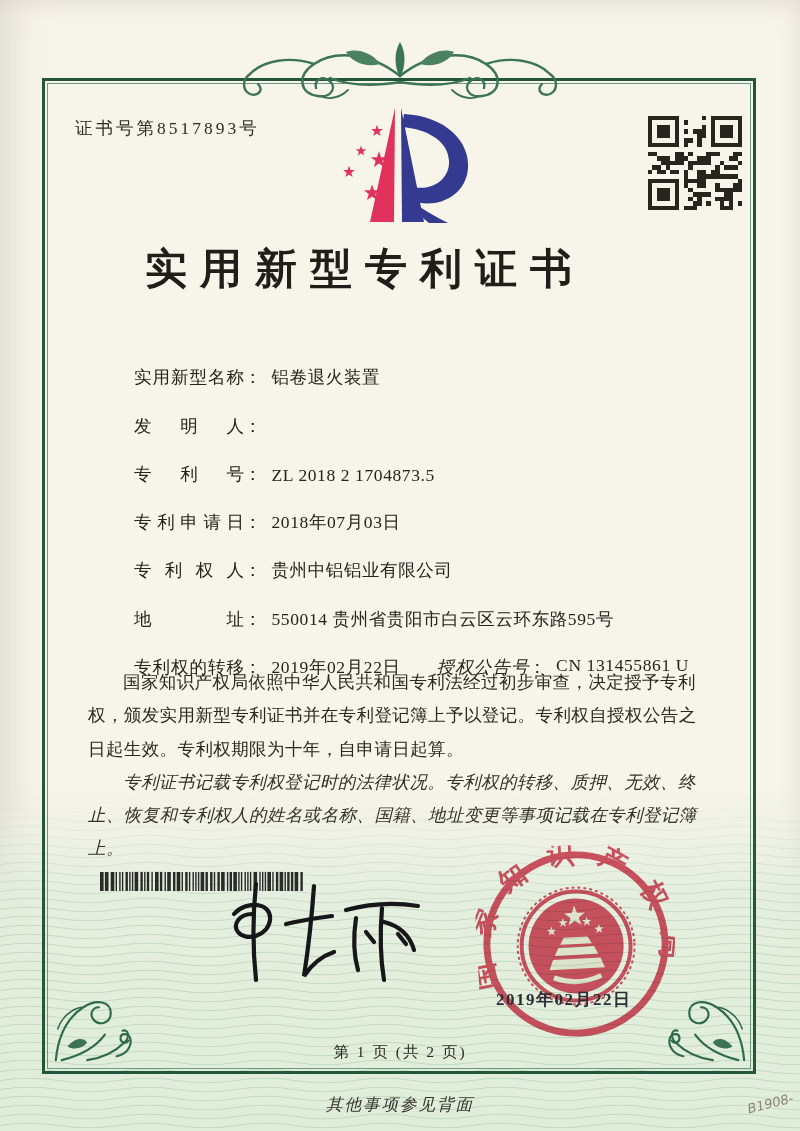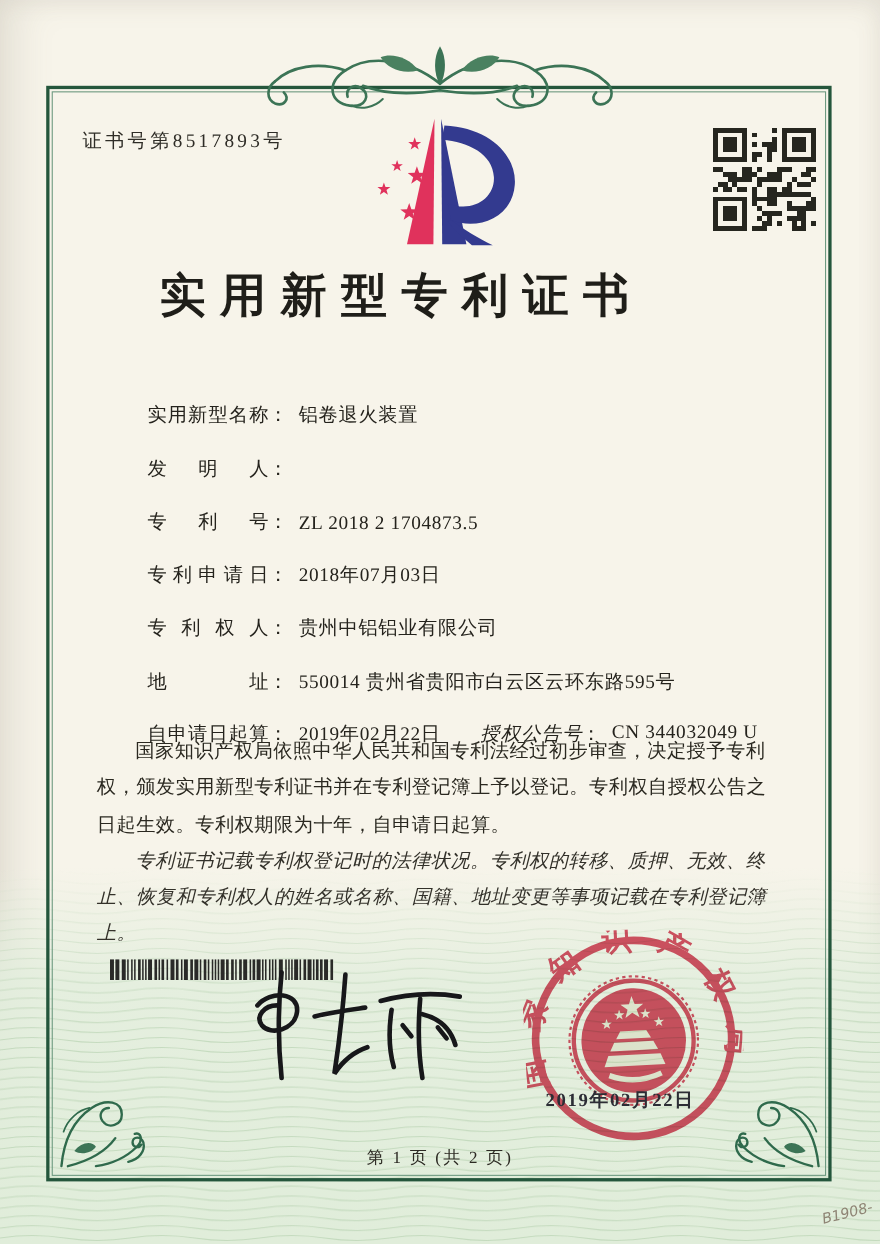--- a/index.html
+++ b/index.html
@@ -299,27 +299,27 @@
       <span class="f-label">专利权人</span>
         <span class="f-colon">：</span>
         <span class="f-value">贵州中铝铝业有限公司</span>
     </div>
     <div class="field-row">
       <span class="f-label">地址</span>
         <span class="f-colon">：</span>
         <span class="f-value">550014 贵州省贵阳市白云区云环东路595号</span>
     </div>
     <div class="field-row">
-      <span class="f-label">自申请日起算</span>
+      <span class="f-label">专利权的转移</span>
         <span class="f-colon">：</span>
         <span class="f-value">2019年02月22日</span>
       <span class="pair2">
         <span class="f-label">授权公告号</span>
           <span class="f-colon">：</span>
-          <span class="f-value">CN 344032049 U</span>
+          <span class="f-value">CN 131455861 U</span>
       </span>
     </div>
   </div>
 
   <div class="notice">
     <p>国家知识产权局依照中华人民共和国专利法经过初步审查，决定授予专利权，颁发实用新型专利证书并在专利登记簿上予以登记。专利权自授权公告之日起生效。专利权期限为十年，自申请日起算。</p>
     <p class="kai">专利证书记载专利权登记时的法律状况。专利权的转移、质押、无效、终止、恢复和专利权人的姓名或名称、国籍、地址变更等事项记载在专利登记簿上。</p>
   </div>
 
   <svg id="barcode" class="barcode" viewBox="0 0 206 19" preserveAspectRatio="none">
@@ -415,15 +415,16 @@
         <path d="M-16 -2 L16 -2 L12 -9 L-12 -9 Z"></path>
         <path d="M-22 9 L22 9 L18 1 L-18 1 Z"></path>
         <path d="M-28 23 L28 23 L24 13 L-24 13 Z"></path>
         <path d="M-24 31 Q0 41 24 31" fill="none" stroke="#f6f3e9" stroke-width="5"></path>
       </g>
     </g>
   </svg>
   <div class="seal-date">2019年02月22日</div>
 
   <div class="page-info">第 1 页 (共 2 页)</div>
+  <div class="back-note">其他事项参见背面</div>
   <div class="corner-note">B1908-</div>
 
 </div>
 
 </body></html>

